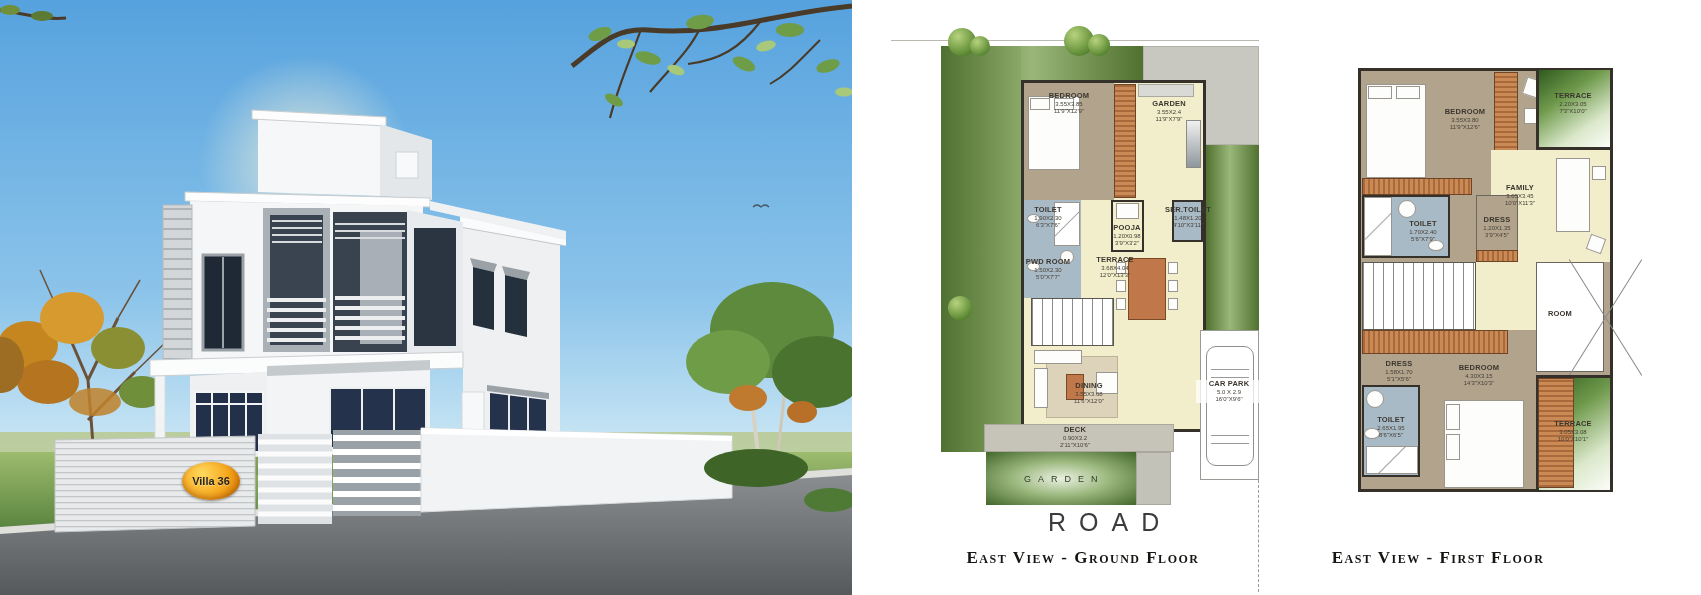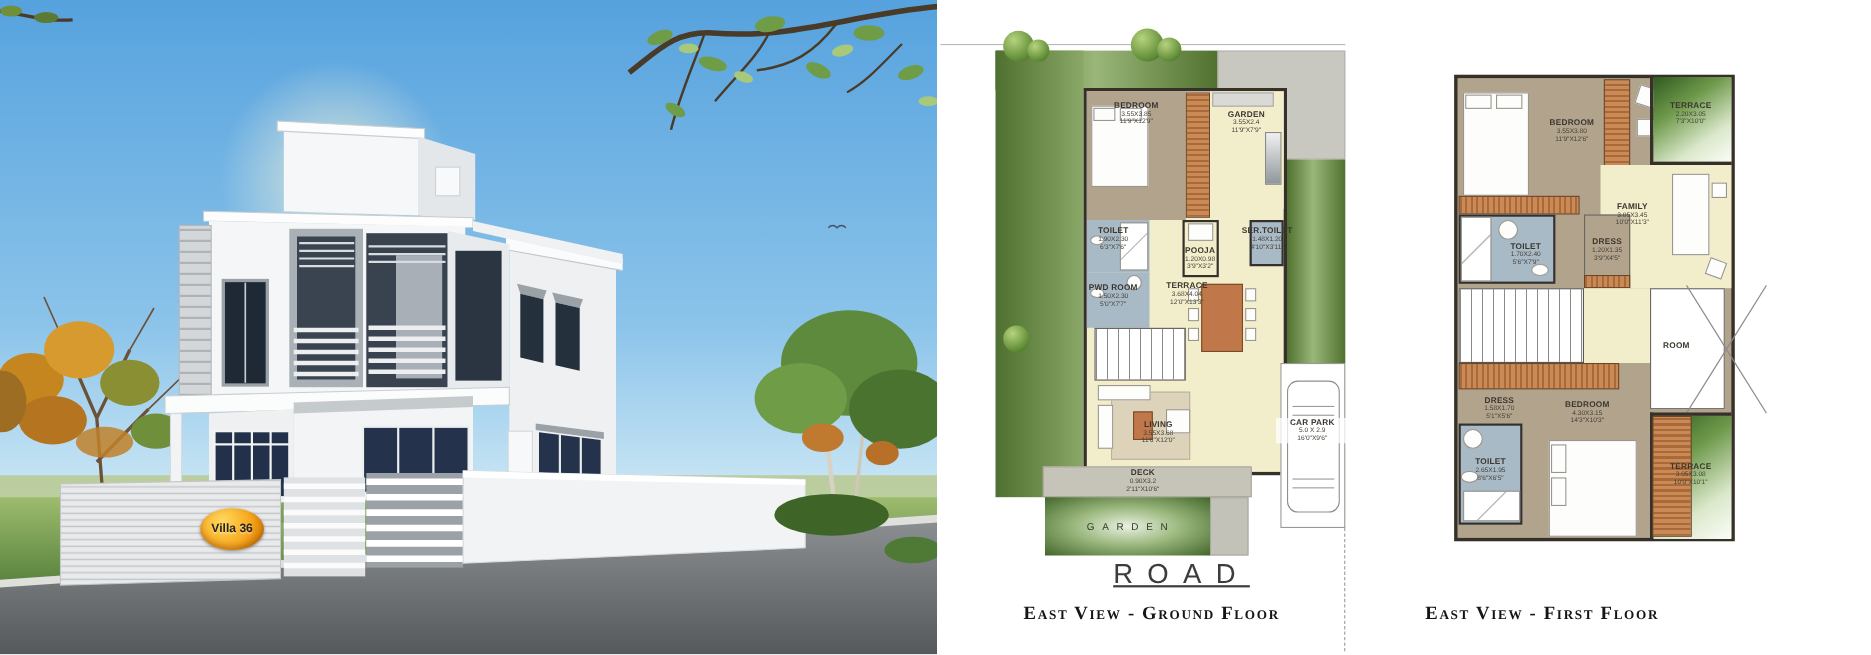--- a/index.html
+++ b/index.html
@@ -10,21 +10,21 @@
   .persp svg{position:absolute;left:0;top:0;}
   .badge{position:absolute;left:182px;top:462px;width:58px;height:38px;border-radius:50%;
          background:radial-gradient(circle at 35% 32%,#ffd95e,#f7a81e 55%,#cf7300 95%);
          box-shadow:0 1px 3px rgba(0,0,0,.45), inset 0 -3px 6px rgba(120,50,0,.4);
          display:flex;align-items:center;justify-content:center;}
   .badge span{font-weight:bold;font-size:11px;color:#26231f;text-shadow:0 1px 0 rgba(255,255,255,.35);}
   .persp-caption{position:absolute;left:32px;top:504px;color:#f4f4f2;
          font-family:"Liberation Serif",serif;font-variant:small-caps;font-weight:bold;
          font-size:17px;letter-spacing:3px;text-shadow:0 1px 2px rgba(0,0,0,.6);}
   
-  .plans{position:absolute;left:852px;top:0;width:674px;height:595px;background:#fff;}
+  .plans{position:absolute;left:888px;top:0;width:674px;height:595px;background:#fff;}
   .r{position:absolute;box-sizing:border-box;}
   .tan{background:#b2a38c;}
   .yel{background:#f2eecb;}
   .blu{background:#a9bac7;}
   .wht{background:#ffffff;}
   .grn{background:linear-gradient(90deg,#50712f,#9ab779 45%,#50712f);}
   .gry{background:#c9c8c0;border:1px solid #b4b3ab;}
   .pave{background:#dcdcd4;}
   .wd{background:repeating-linear-gradient(90deg,#a9693a 0 2px,#c98a55 2px 5px);border:1px solid #6d4526;}
   .wdv{background:repeating-linear-gradient(0deg,#a9693a 0 2px,#c98a55 2px 5px);border:1px solid #6d4526;}
@@ -353,37 +353,37 @@
         <div class="nm">SER.TOILET</div>
         <div class="dm">1.48X1.20</div>
         <div class="dm">4'10"X3'11"</div>
       </div>
       <div class="lbl" style="left:196px;top:256px;width:62px;">
         <div class="nm">TERRACE</div>
         <div class="dm">3.68X4.04</div>
         <div class="dm">12'0"X13'3"</div>
       </div>
       <div class="lbl" style="left:170px;top:382px;width:62px;">
-        <div class="nm">LIVING</div>
+        <div class="nm">DINING</div>
         <div class="dm">3.55X3.68</div>
         <div class="dm">11'6"X12'0"</div>
       </div>
       <div class="lbl" style="left:152px;top:426px;width:70px;">
         <div class="nm">DECK</div>
         <div class="dm">0.90X3.2</div>
         <div class="dm">2'11"X10'6"</div>
       </div>
       <div class="lbl" style="left:308px;top:380px;width:66px;background:rgba(255,255,255,.75);">
         <div class="nm">CAR PARK</div>
         <div class="dm">5.0 X 2.9</div>
         <div class="dm">16'0"X9'6"</div>
       </div>
 
       <div class="garden-label" style="left:136px;top:474px;">GARDEN</div>
-      <div class="road-label" style="left:160px;top:508px;text-decoration:underline;">ROAD</div>
+      <div class="road-label" style="left:160px;top:508px;">ROAD</div>
       <div class="caption" style="left:55px;top:548px;width:280px;">East View - Ground Floor</div>
     </div>
 
     <div>
       <div class="r tan foot" style="left:470px;top:68px;width:255px;height:424px;"></div>
 
       <div class="fw" style="left:478px;top:84px;width:60px;height:94px;"></div>
       <div class="fw" style="left:480px;top:86px;width:24px;height:13px;"></div>
       <div class="fw" style="left:508px;top:86px;width:24px;height:13px;"></div>
       <div class="r wdv" style="left:606px;top:72px;width:24px;height:82px;"></div>

